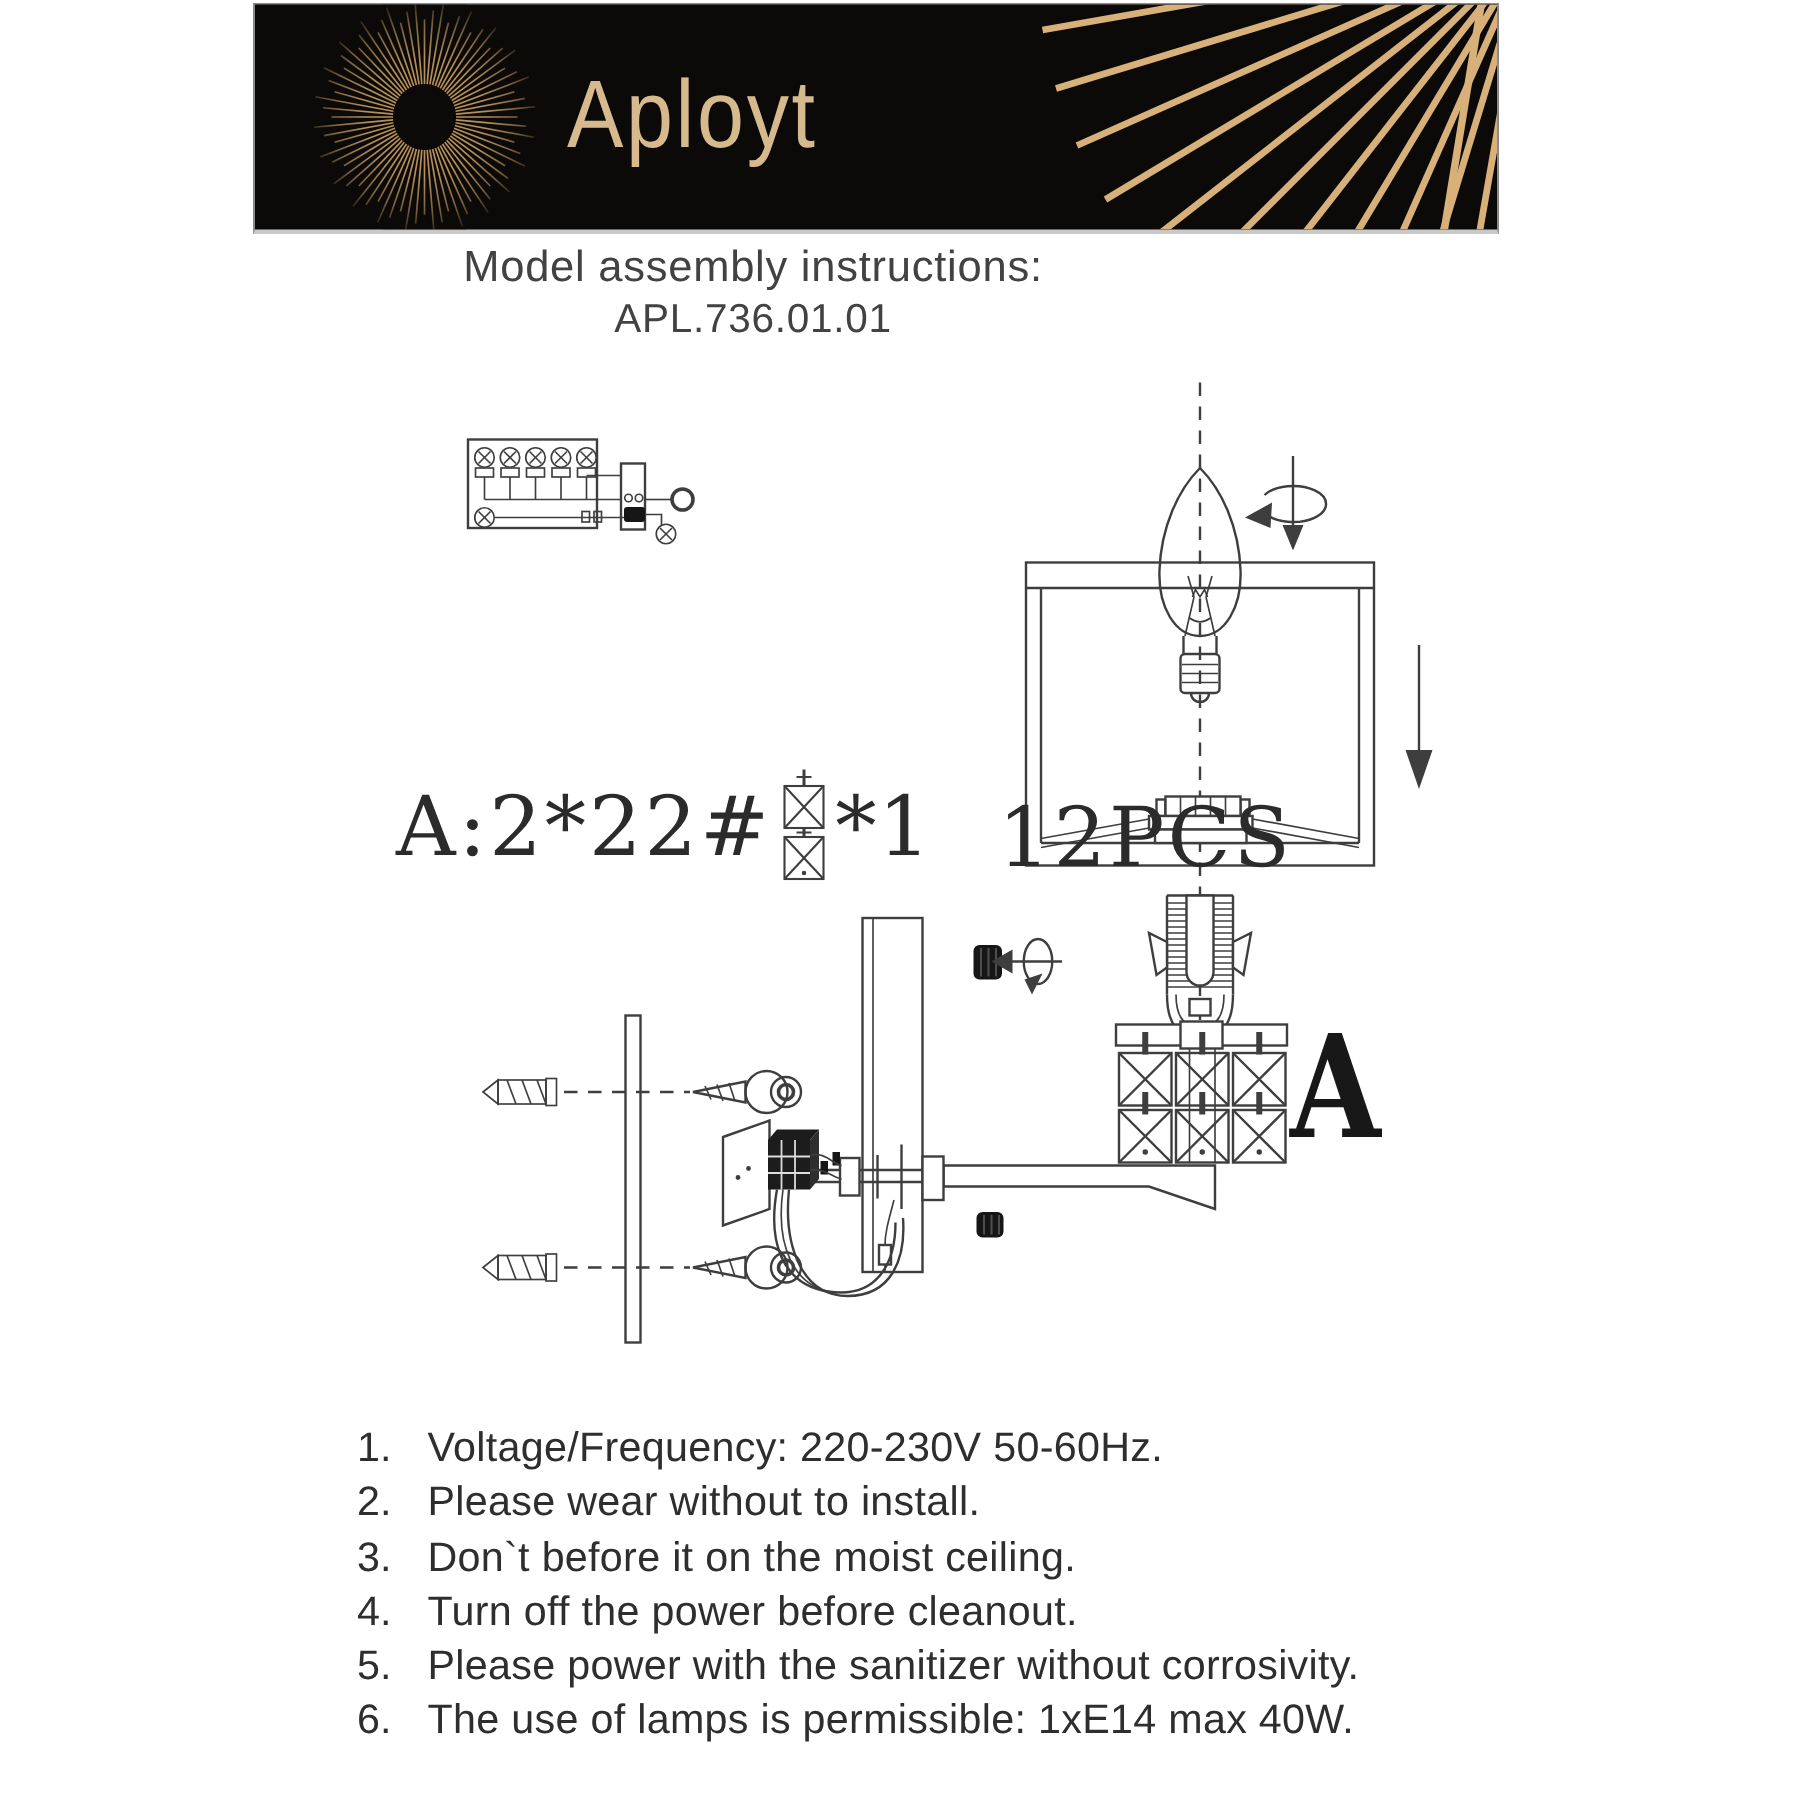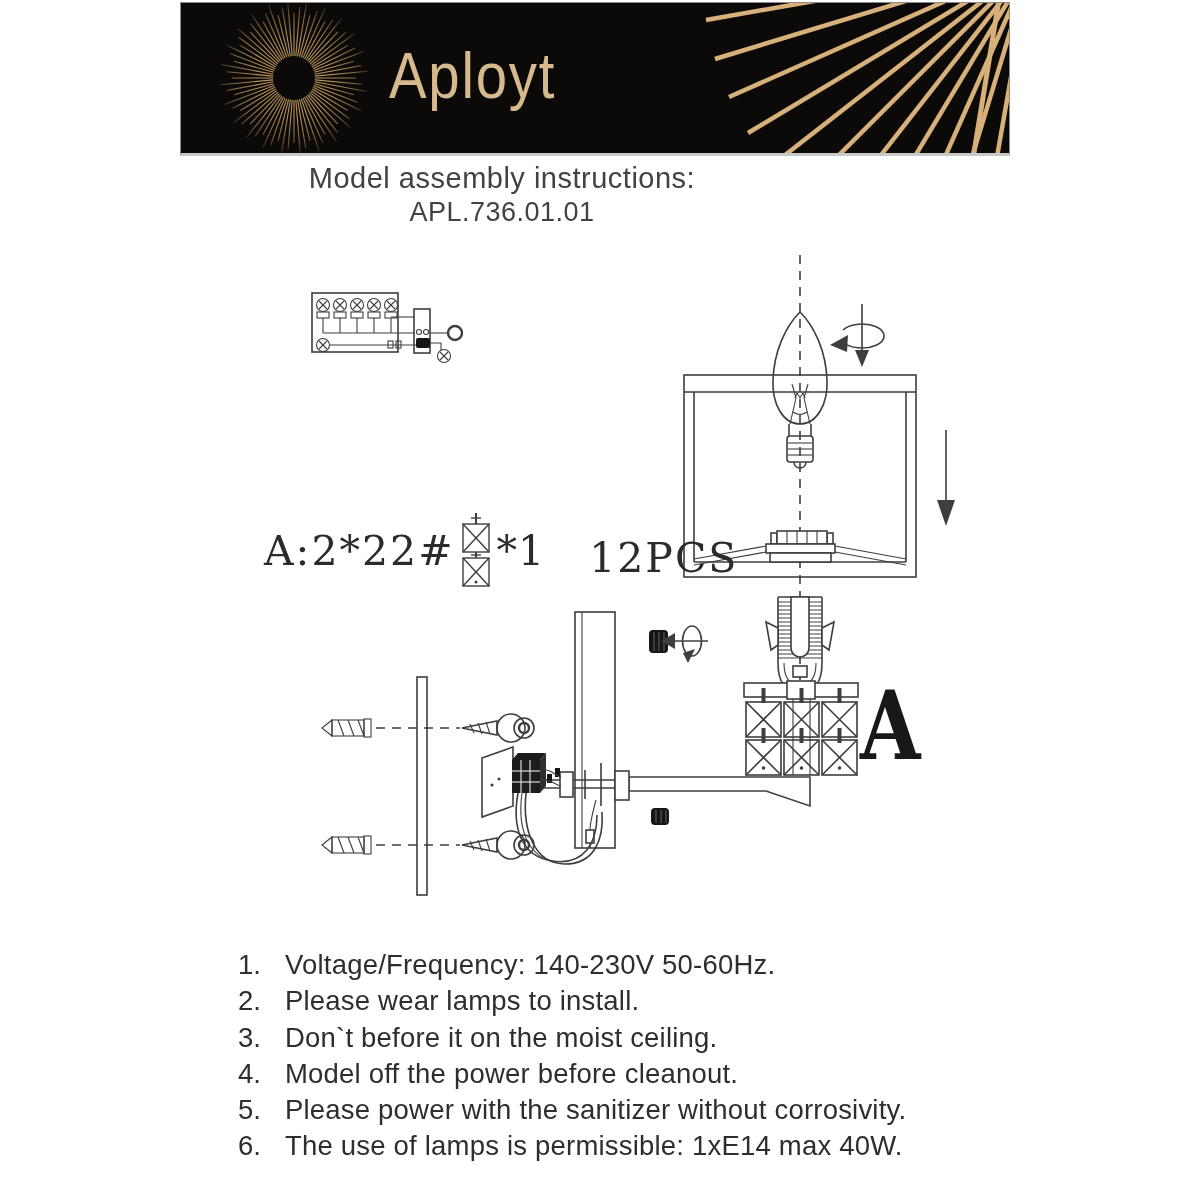--- a/index.html
+++ b/index.html
@@ -1,21 +1,21 @@
 <!DOCTYPE html>
 <html style="--banner-bg: #0c0a08; --gold: #d6ba8e;"><head>
 <meta charset="utf-8">
 <style>
   html,body{margin:0;padding:0;}
   body{width:1200px;height:1200px;background:#ffffff;position:relative;overflow:hidden;
        font-family:"Liberation Sans", sans-serif;}
   .page{position:absolute;inset:0;background:#fff;}
 
   
-  .banner{position:absolute;left:180px;top:2px;width:828px;height:150px;
+  .banner{position:absolute;left:169px;top:2px;width:828px;height:150px;
           background:var(--banner-bg,#0c0a08);border:1px solid #8a8a8a;border-bottom:3px solid #c9c9c9;
           overflow:hidden;}
   .banner svg{position:absolute;left:0;top:0;}
   .brand-name{position:absolute;left:208px;top:18px;width:360px;height:110px;
               color:var(--gold,#d6ba8e);font-size:64px;font-weight:300;letter-spacing:2px;
               transform:scaleX(.88);transform-origin:left center;
               display:flex;align-items:center;}
 
   
   .title-block{position:absolute;left:0;top:160px;width:1004px;text-align:center;color:#424242;}
@@ -26,21 +26,21 @@
   .diagram-svg{position:absolute;left:0;top:0;width:1200px;height:1200px;}
   .ln{fill:none;stroke:#3e3e3e;stroke-width:1.6px;}
   .thin{stroke-width:1.1px;}
   .med{stroke-width:2.4px;}
   .thick{stroke-width:4px;}
   .wht{fill:#ffffff;stroke:#3e3e3e;stroke-width:1.6px;}
   .blk{fill:#161616;stroke:none;}
   .dash{stroke-dasharray:9 7;}
 
   .spec-row{position:absolute;left:264px;top:512px;height:78px;display:flex;align-items:center;
-            font-family:"DejaVu Serif","Liberation Serif",serif;font-size:41px;color:#2b2b2b;}
+            font-family:"DejaVu Serif","Liberation Serif",serif;font-size:55px;color:#2b2b2b;}
   .spec-code{letter-spacing:2px;}
   .spec-mult{letter-spacing:1px;}
   .spec-qty{margin-left:44px;letter-spacing:2px;margin-top:13px;}
   .crystal-icon{margin:0 4px;}
 
   .assembly-letter{position:absolute;left:860px;top:678px;
             font-family:"DejaVu Serif","Liberation Serif",serif;font-weight:700;font-size:95px;
             color:#181818;line-height:1;transform:scaleX(.82);transform-origin:left top;}
 
   
@@ -450,33 +450,33 @@
     </svg>
     <span class="spec-mult">*1</span>
     <span class="spec-qty">12PCS</span>
   </div>
 
   <div class="assembly-letter">A</div>
 
   <div class="instructions">
     <div class="instr-row">
       <span class="instr-num">1.</span>
-      <span class="instr-text">Voltage/Frequency: 140-230V 50-60Hz.</span>
+      <span class="instr-text">Voltage/Frequency: 220-230V 50-60Hz.</span>
     </div>
     <div class="instr-row">
       <span class="instr-num">2.</span>
-      <span class="instr-text">Please wear lamps to install.</span>
+      <span class="instr-text">Please wear without to install.</span>
     </div>
     <div class="instr-row">
       <span class="instr-num">3.</span>
       <span class="instr-text">Don`t before it on the moist ceiling.</span>
     </div>
     <div class="instr-row">
       <span class="instr-num">4.</span>
-      <span class="instr-text">Model off the power before cleanout.</span>
+      <span class="instr-text">Turn off the power before cleanout.</span>
     </div>
     <div class="instr-row">
       <span class="instr-num">5.</span>
       <span class="instr-text">Please power with the sanitizer without corrosivity.</span>
     </div>
     <div class="instr-row">
       <span class="instr-num">6.</span>
       <span class="instr-text">The use of lamps is permissible: 1xE14 max 40W.</span>
     </div>
   </div>

